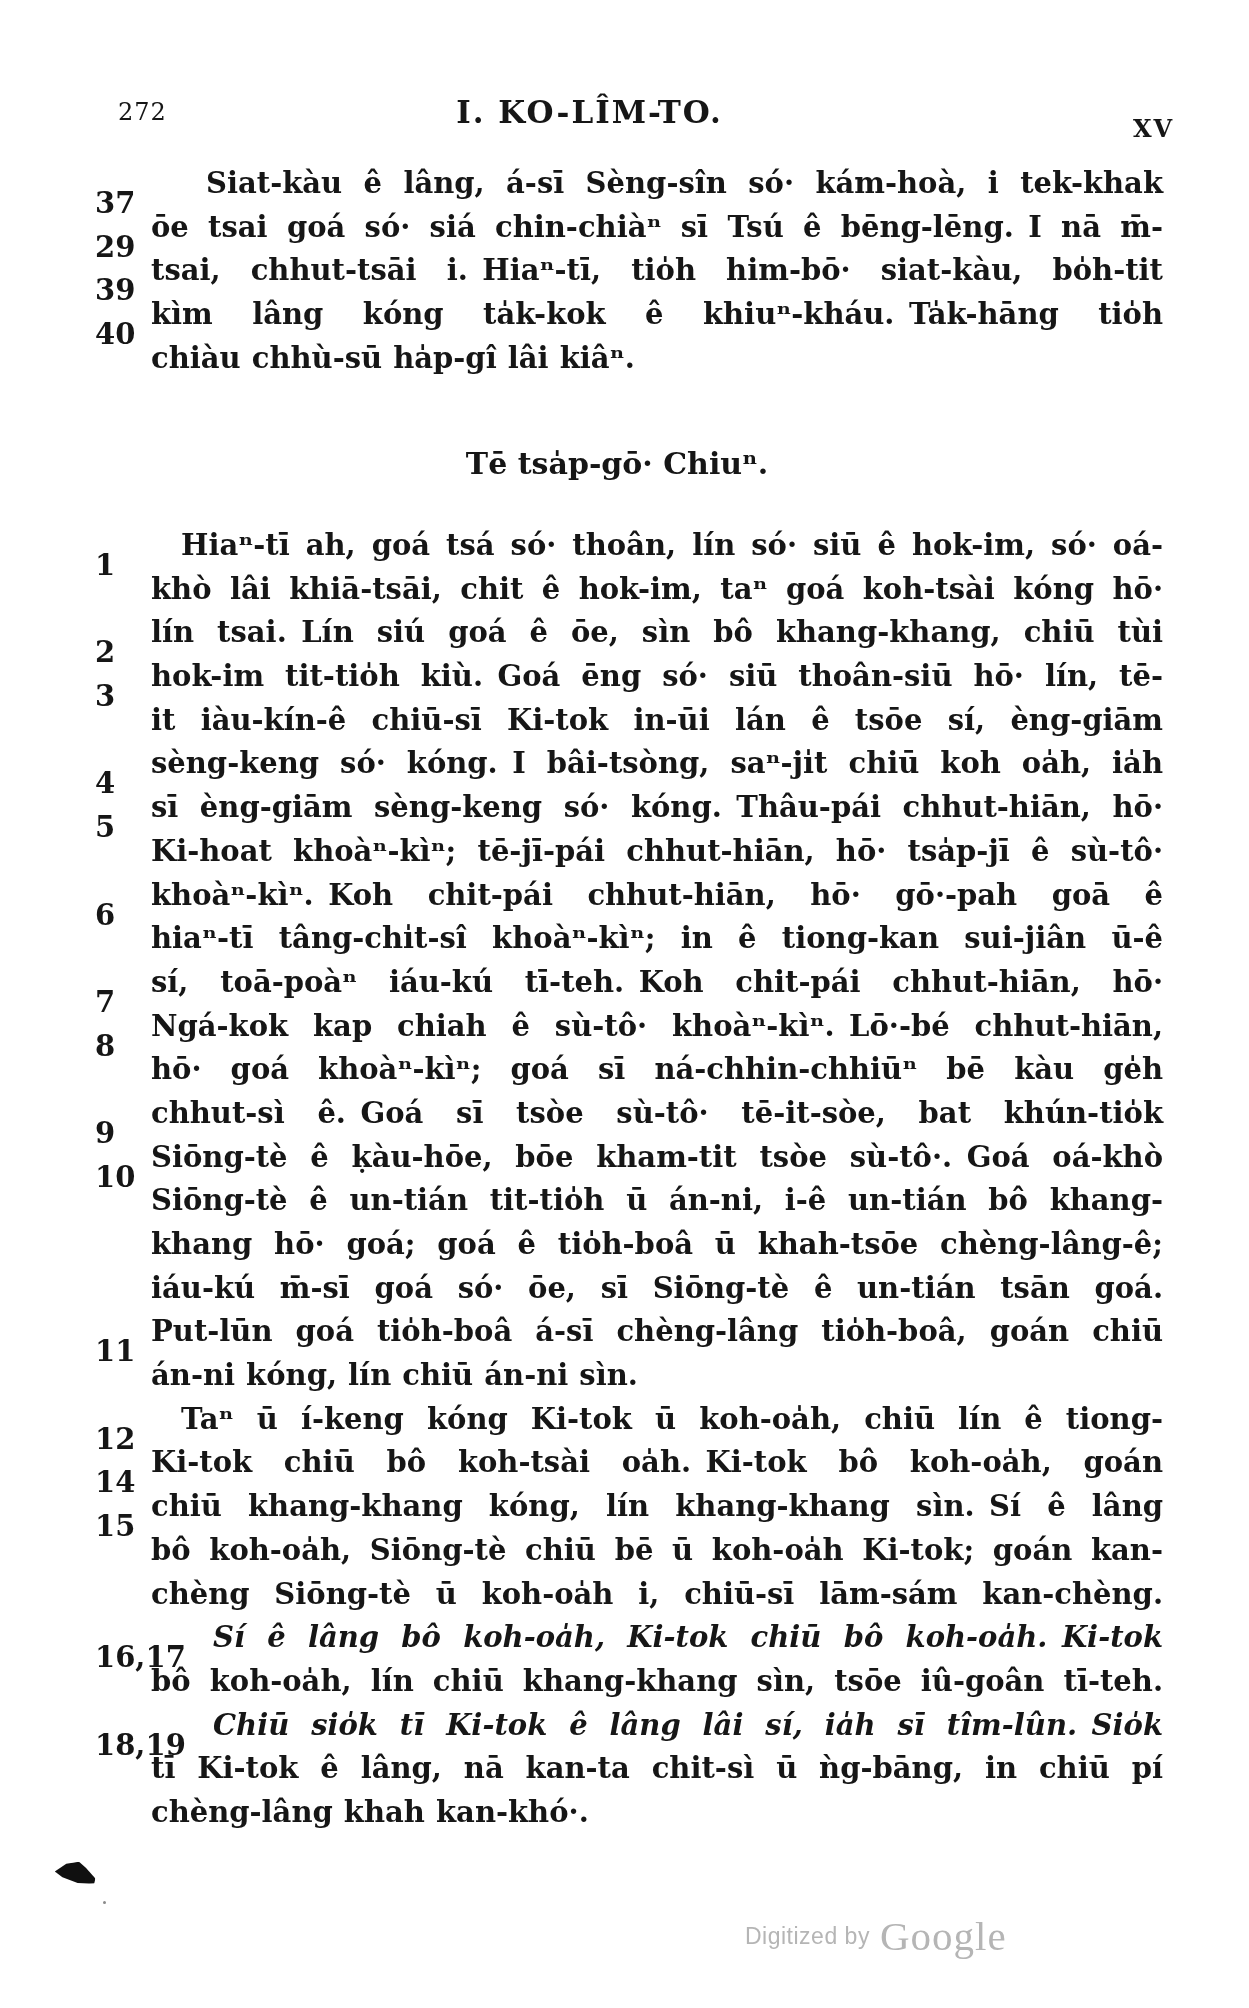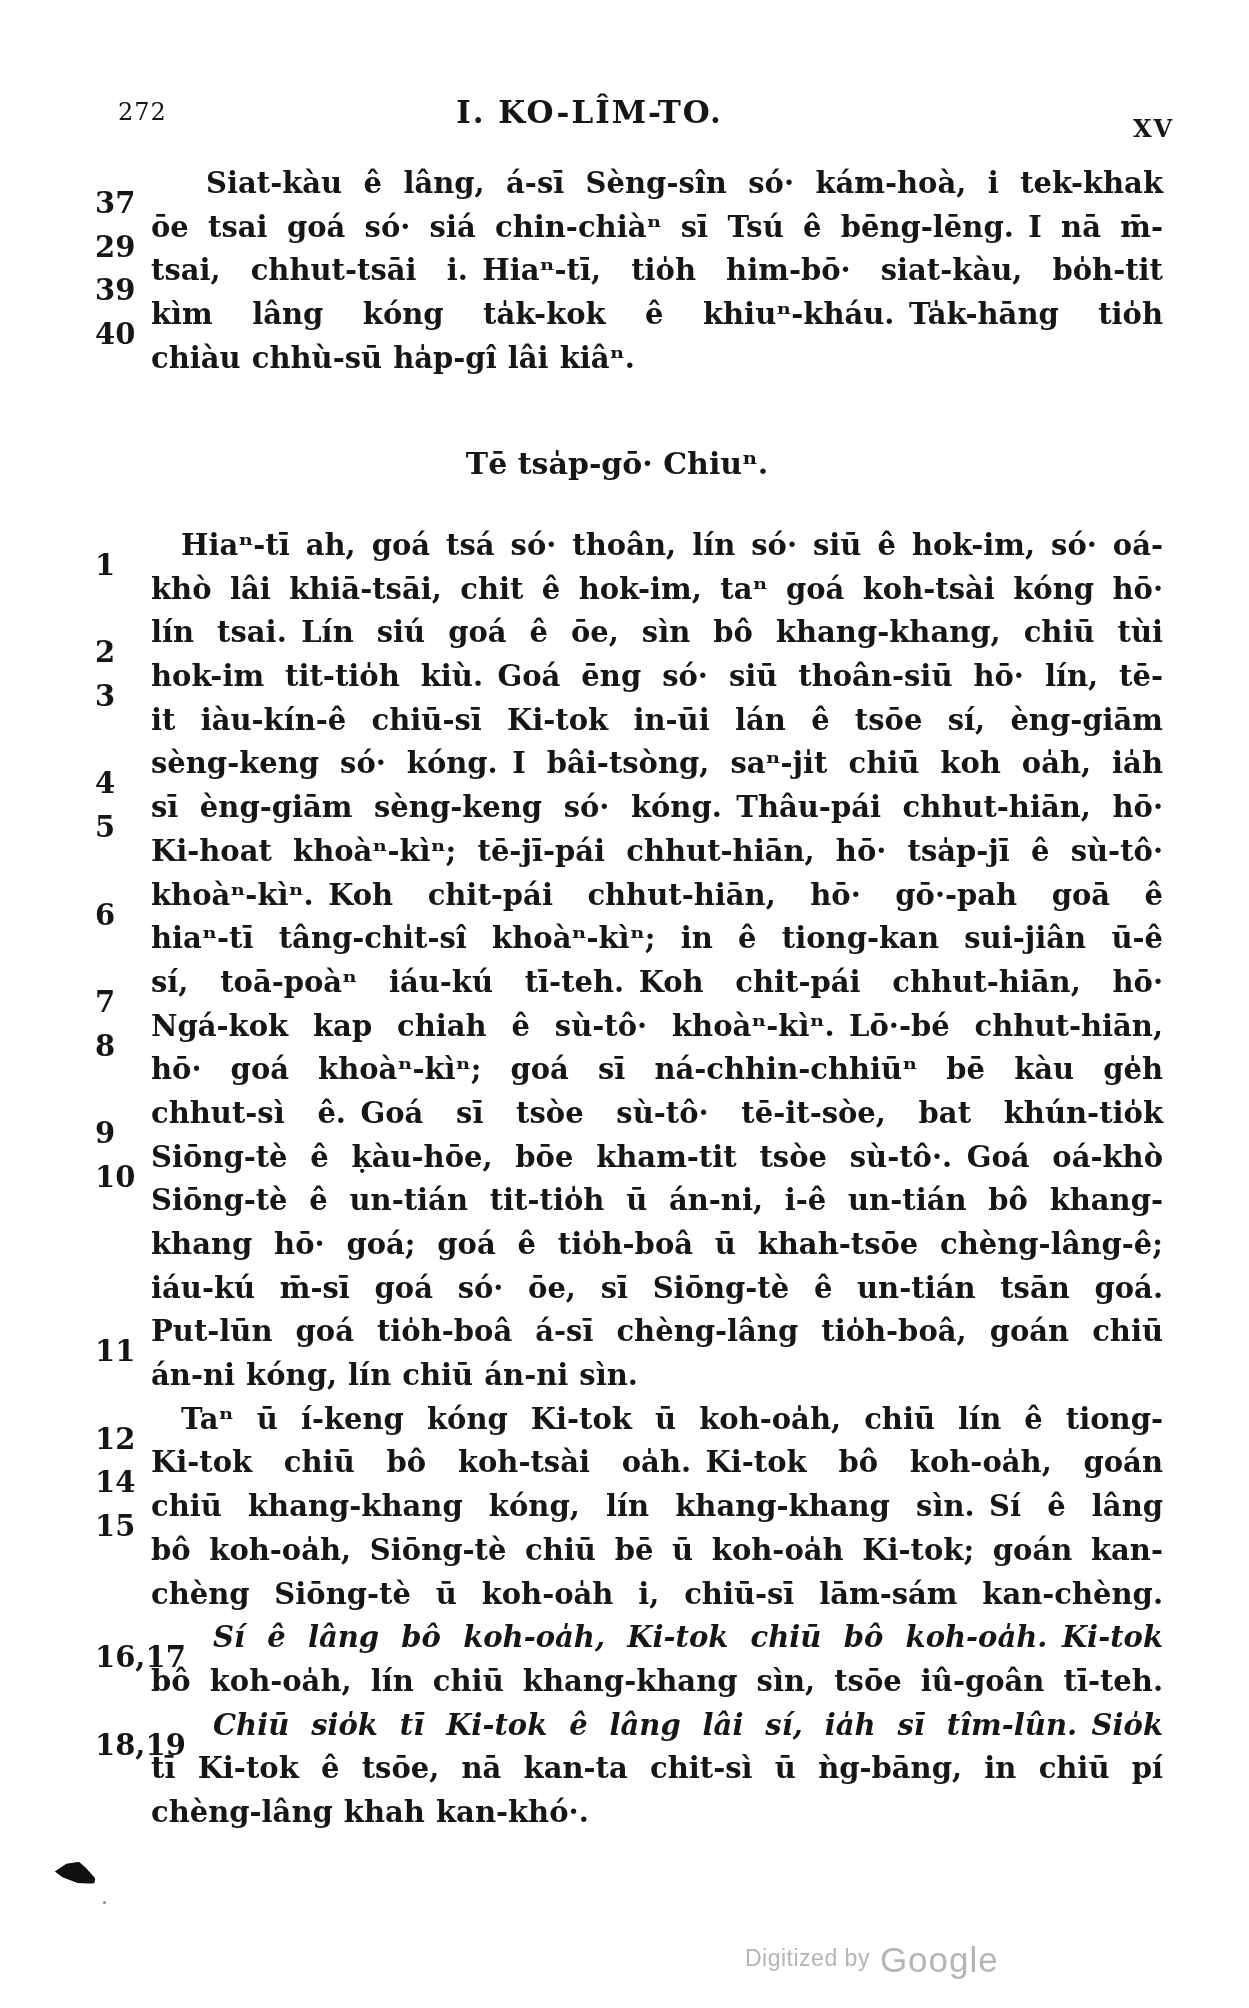--- a/index.html
+++ b/index.html
@@ -65,22 +65,22 @@
     position:absolute;left:745px;top:1912px;
     display:flex;align-items:baseline;
     color:#b5b5b5;
   }
   .wm-prefix{
     font-family:"Liberation Sans","DejaVu Sans",sans-serif;
     font-size:23px;letter-spacing:0.5px;margin-right:10px;
     transform:translateY(-6px);
   }
   .wm-brand{
-    font-family:Liberation Sans, sans-serif;
-    font-size:35px;letter-spacing:1px;font-weight:400;margin-top:28px;
+    font-family:Liberation Serif, serif;
+    font-size:41px;letter-spacing:1px;font-weight:400;
   }
 
   
   .ink-smudge{
     position:absolute;left:55px;top:1862px;width:40px;height:23px;
     background:#101010;
     clip-path:polygon(0% 35%,30% 5%,62% 0%,78% 28%,100% 78%,96% 100%,55% 92%,18% 62%);
     transform:rotate(-4deg);
   }
   .ink-dot{
@@ -216,21 +216,21 @@
         <span class="ltext wide">Sí ê lâng bô koh-oa̍h, Ki-tok chiū bô koh-oa̍h. Ki-tok</span>
       </div>
       <div class="line">
         <span class="ltext">bô koh-oa̍h, lín chiū khang-khang sìn, tsōe iû-goân tī-teh.</span>
       </div>
       <div class="line">
         <span class="vnum">18,19</span>
         <span class="ltext wide">Chiū sio̍k tī Ki-tok ê lâng lâi sí, ia̍h sī tîm-lûn. Sio̍k</span>
       </div>
       <div class="line">
-        <span class="ltext">tī Ki-tok ê tsōe, nā kan-ta chit-sì ū ǹg-bāng, in chiū pí</span>
+        <span class="ltext">tī Ki-tok ê lâng, nā kan-ta chit-sì ū ǹg-bāng, in chiū pí</span>
       </div>
       <div class="line short">
         <span class="ltext">chèng-lâng khah kan-khó·.</span>
       </div>
     </div>
 
   <div class="watermark">
     <span class="wm-prefix">Digitized by</span>
     <span class="wm-brand">Google</span>
   </div>

